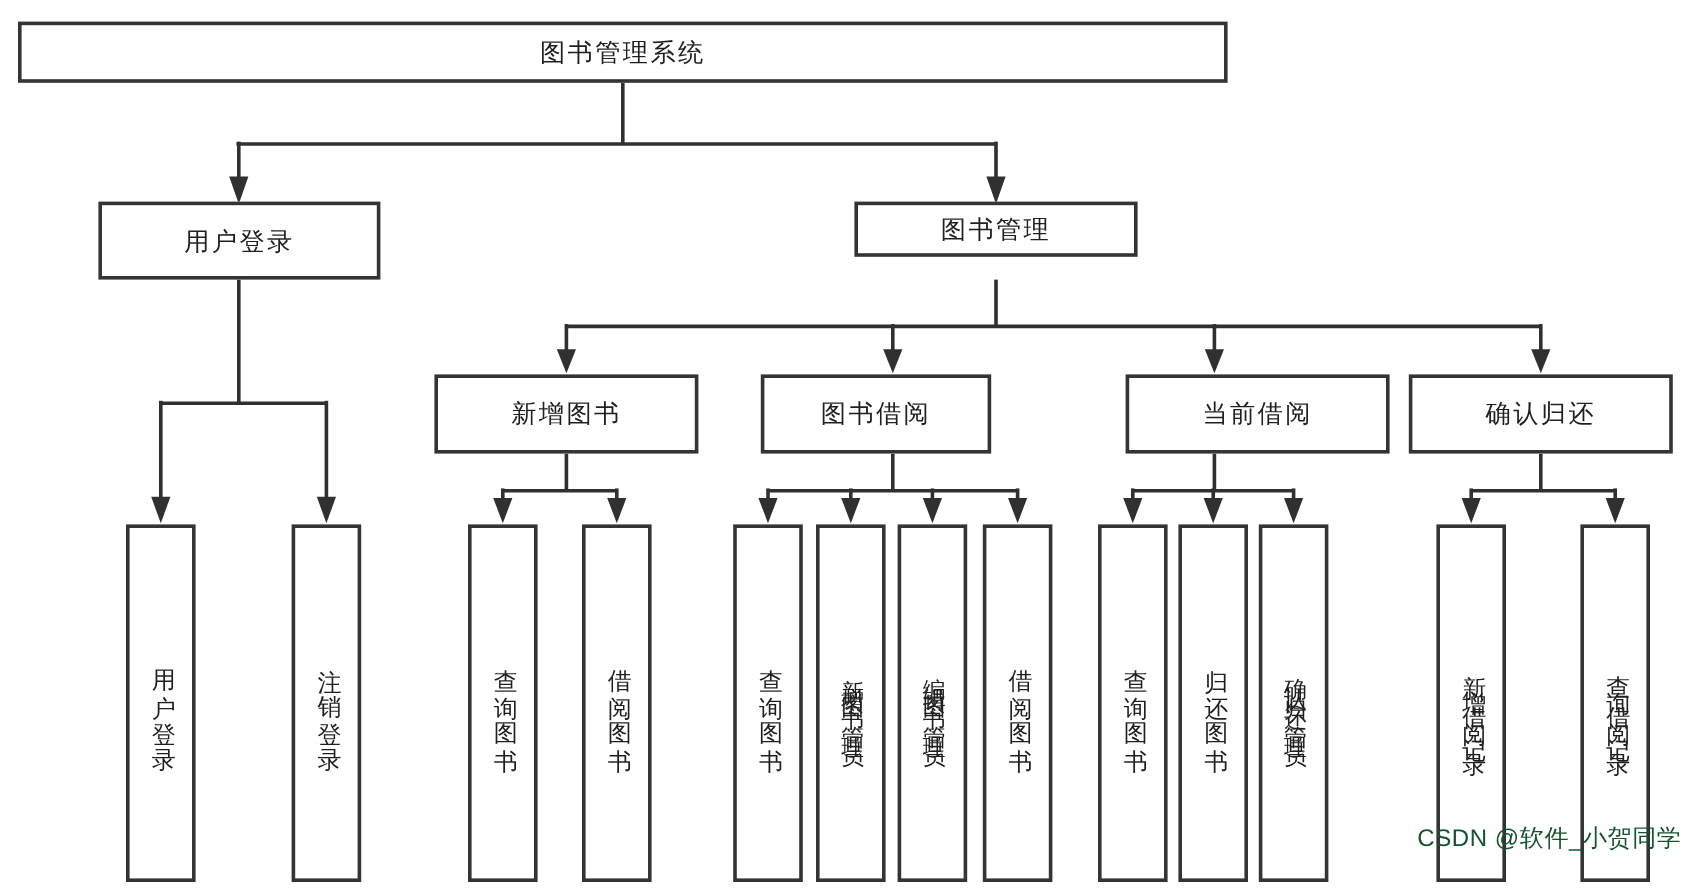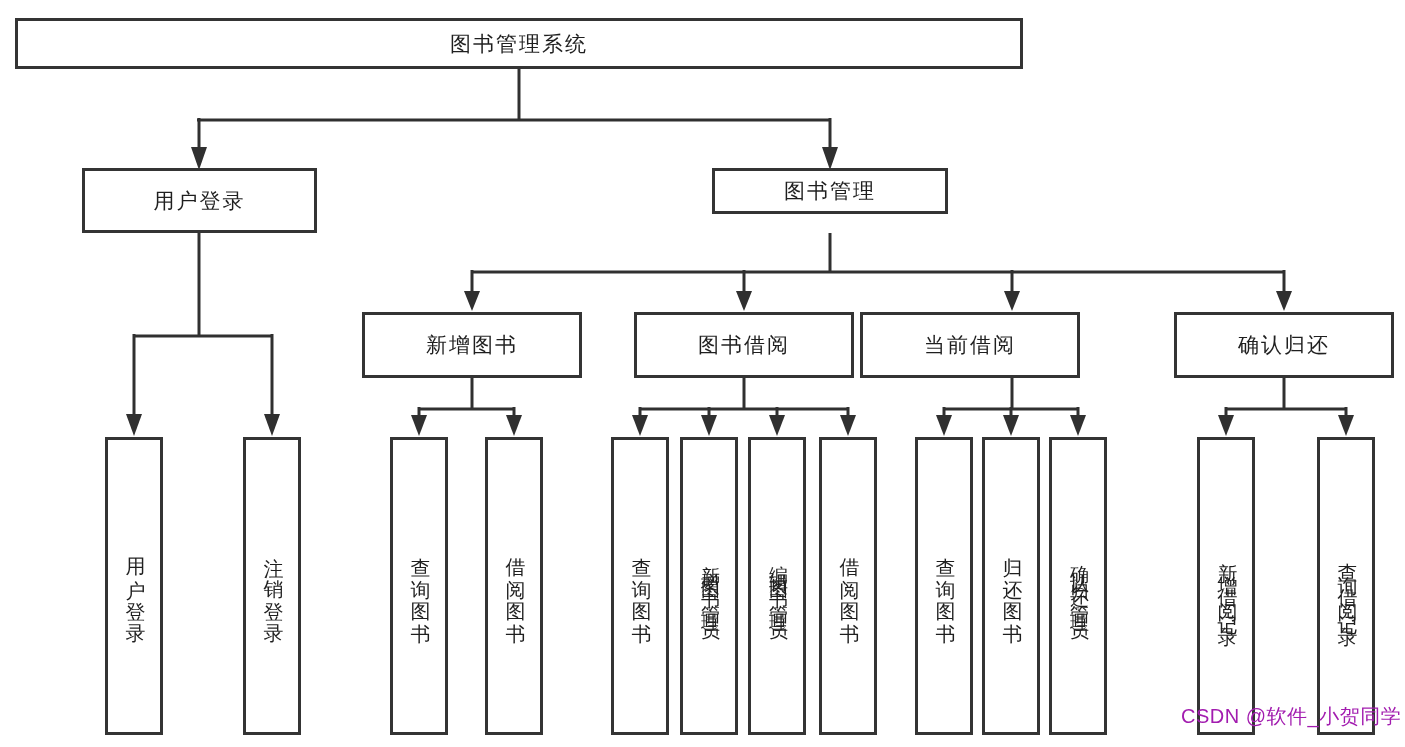--- a/index.html
+++ b/index.html
@@ -13,22 +13,22 @@
     display:flex;align-items:center;justify-content:center;color:#1f1f1f;z-index:2;font-family:Liberation Mono, monospace;
   }
   .h{font-size:21px;letter-spacing:2px;white-space:nowrap;}
   .v{
     writing-mode:vertical-rl;text-orientation:mixed;
     font-size:20px;letter-spacing:13px;line-height:1;
   }
   .v.loose{letter-spacing:22px;}
   .v.tight{letter-spacing:8px;font-size:19px;}
   .watermark{
-    position:absolute;left:1181px;top:703px;z-index:6;
-    font-size:20px;color:#a21caf;white-space:nowrap;letter-spacing:0.5px;
+    position:absolute;left:1181px;top:685px;z-index:6;
+    font-size:20px;color:#14532d;white-space:nowrap;letter-spacing:0.5px;
   }
 </style>
 </head>
 <body>
 
 <div class="canvas">
 
   <svg class="conn" viewBox="0 0 1405 747" stroke="#303030" stroke-width="3" fill="#303030">
 
     <g>
@@ -104,22 +104,22 @@
         <polygon points="1338,415 1354,415 1346,436" stroke="none"></polygon>
     </g>
   </svg>
 
   <div class="node h" style="left:15px;top:18px;width:1008px;height:51px">图书管理系统</div>
 
   <div class="node h" style="left:82px;top:168px;width:235px;height:65px">用户登录</div>
   <div class="node h" style="left:712px;top:168px;width:236px;height:46px">图书管理</div>
 
   <div class="node h" style="left:362px;top:312px;width:220px;height:66px">新增图书</div>
-  <div class="node h" style="left:634px;top:312px;width:220px;height:66px">图书借阅</div>
-  <div class="node h" style="left:860px;top:312px;width:220px;height:66px">当前借阅</div>
+  <div class="node h" style="left:634px;top:312px;width:192px;height:66px">图书借阅</div>
+  <div class="node h" style="left:938px;top:312px;width:220px;height:66px">当前借阅</div>
   <div class="node h" style="left:1174px;top:312px;width:220px;height:66px">确认归还</div>
 
   <div class="node v loose" style="left:105px;top:437px;width:58px;height:298px">用户登录</div>
   <div class="node v loose" style="left:243px;top:437px;width:58px;height:298px">注销登录</div>
 
   <div class="node v loose" style="left:390px;top:437px;width:58px;height:298px">查询图书</div>
   <div class="node v loose" style="left:485px;top:437px;width:58px;height:298px">借阅图书</div>
 
   <div class="node v loose" style="left:611px;top:437px;width:58px;height:298px">查询图书</div>
   <div class="node v tight" style="left:680px;top:437px;width:58px;height:298px">新增图书（管理员）</div>

